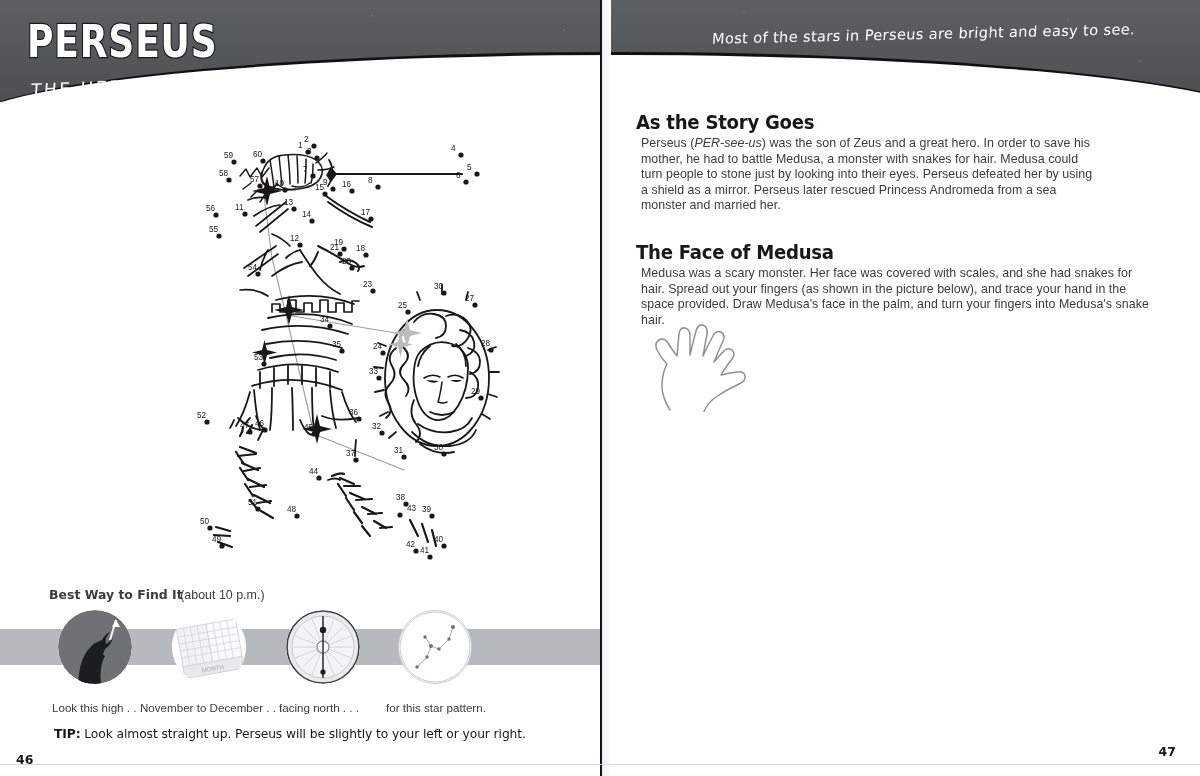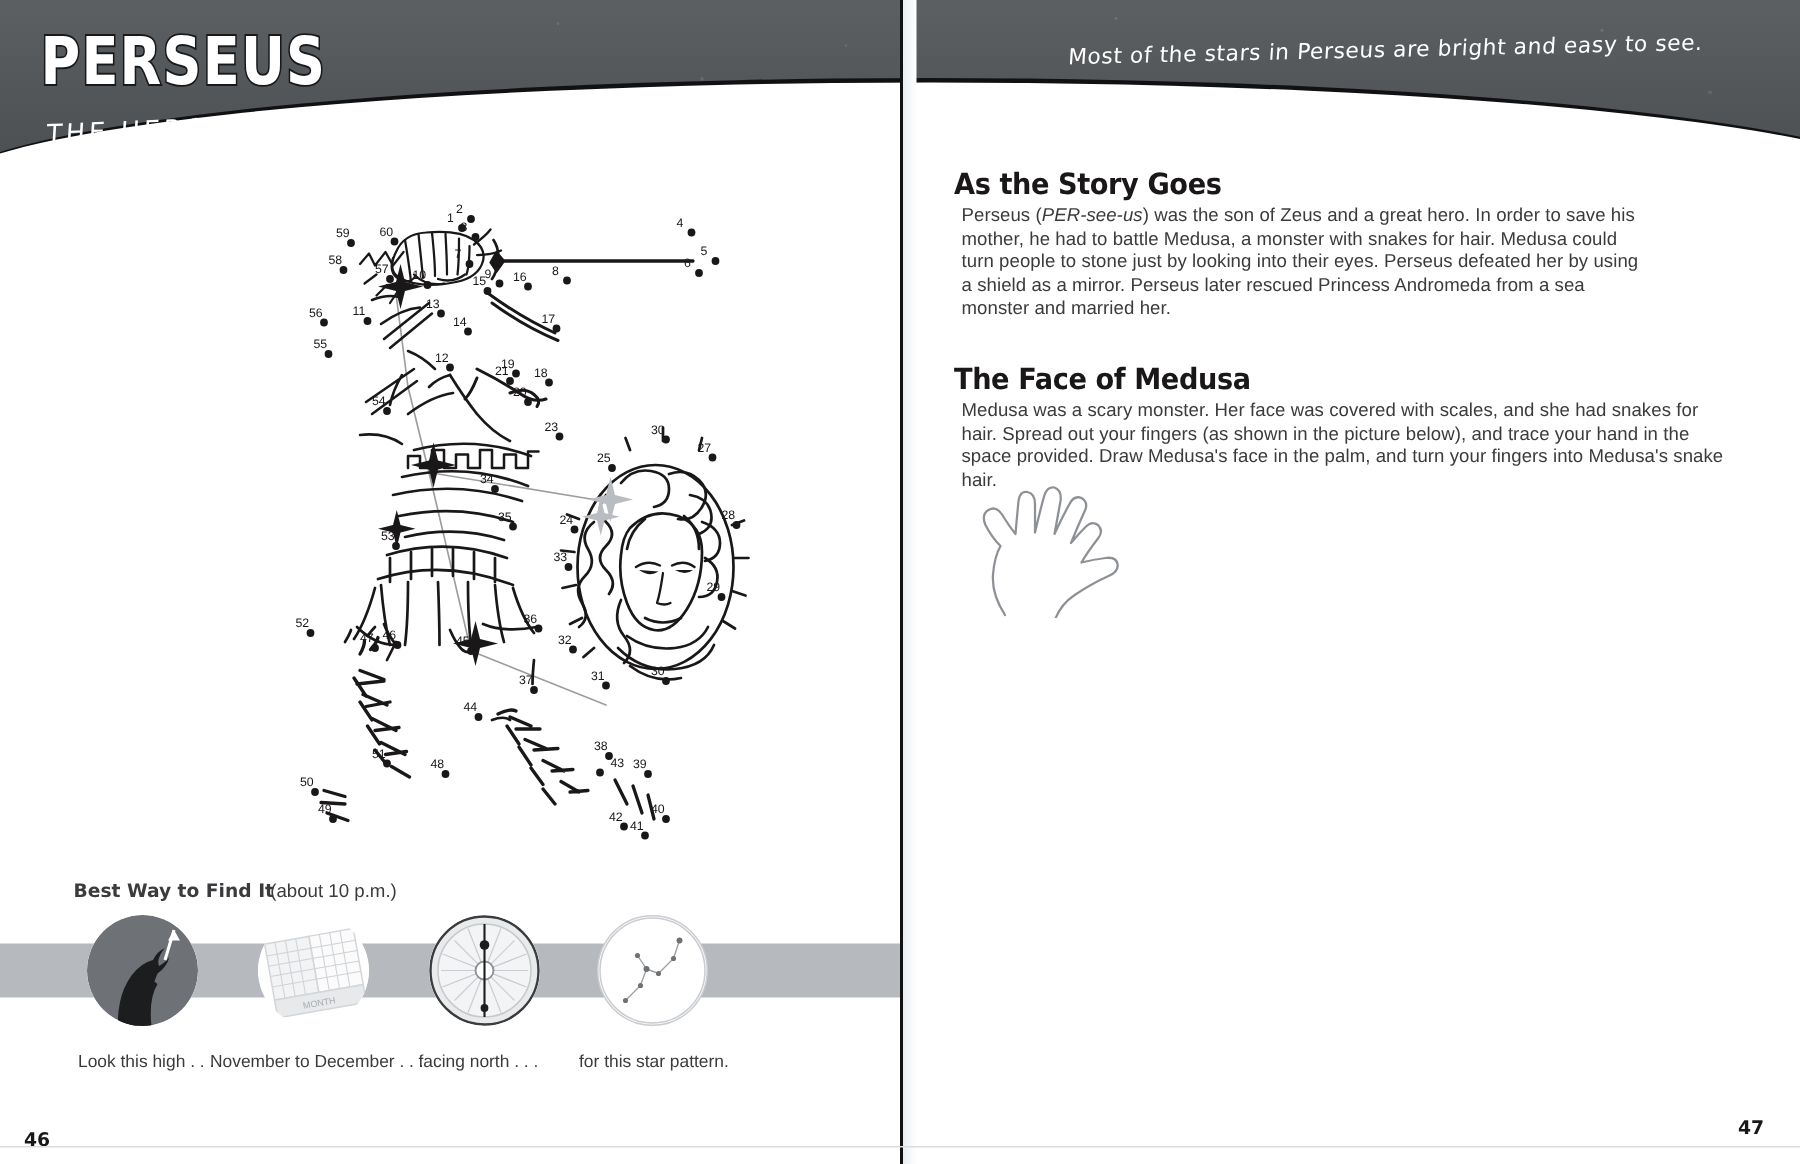--- a/index.html
+++ b/index.html
@@ -492,17 +492,18 @@
         <circle cx="32" cy="35" r="2.0"></circle>
           <circle cx="26" cy="26" r="1.7"></circle>
         <circle cx="40" cy="38" r="1.7"></circle>
           <circle cx="50" cy="28" r="1.7"></circle>
         <circle cx="54" cy="16" r="2.0"></circle>
       </g>
     </svg>
   </div>
   <div class="cap" style="left:386px;top:701px;">for this star pattern.</div>
 
+  <div class="tipline"><b>TIP:</b> <span>Look almost straight up. Perseus will be slightly to your left or your right.</span></div>
 
   <div class="pageno" style="left:16px;top:752px;">46</div>
 
   <div class="bottomrule"></div>
 </div>
 
 </body></html>

